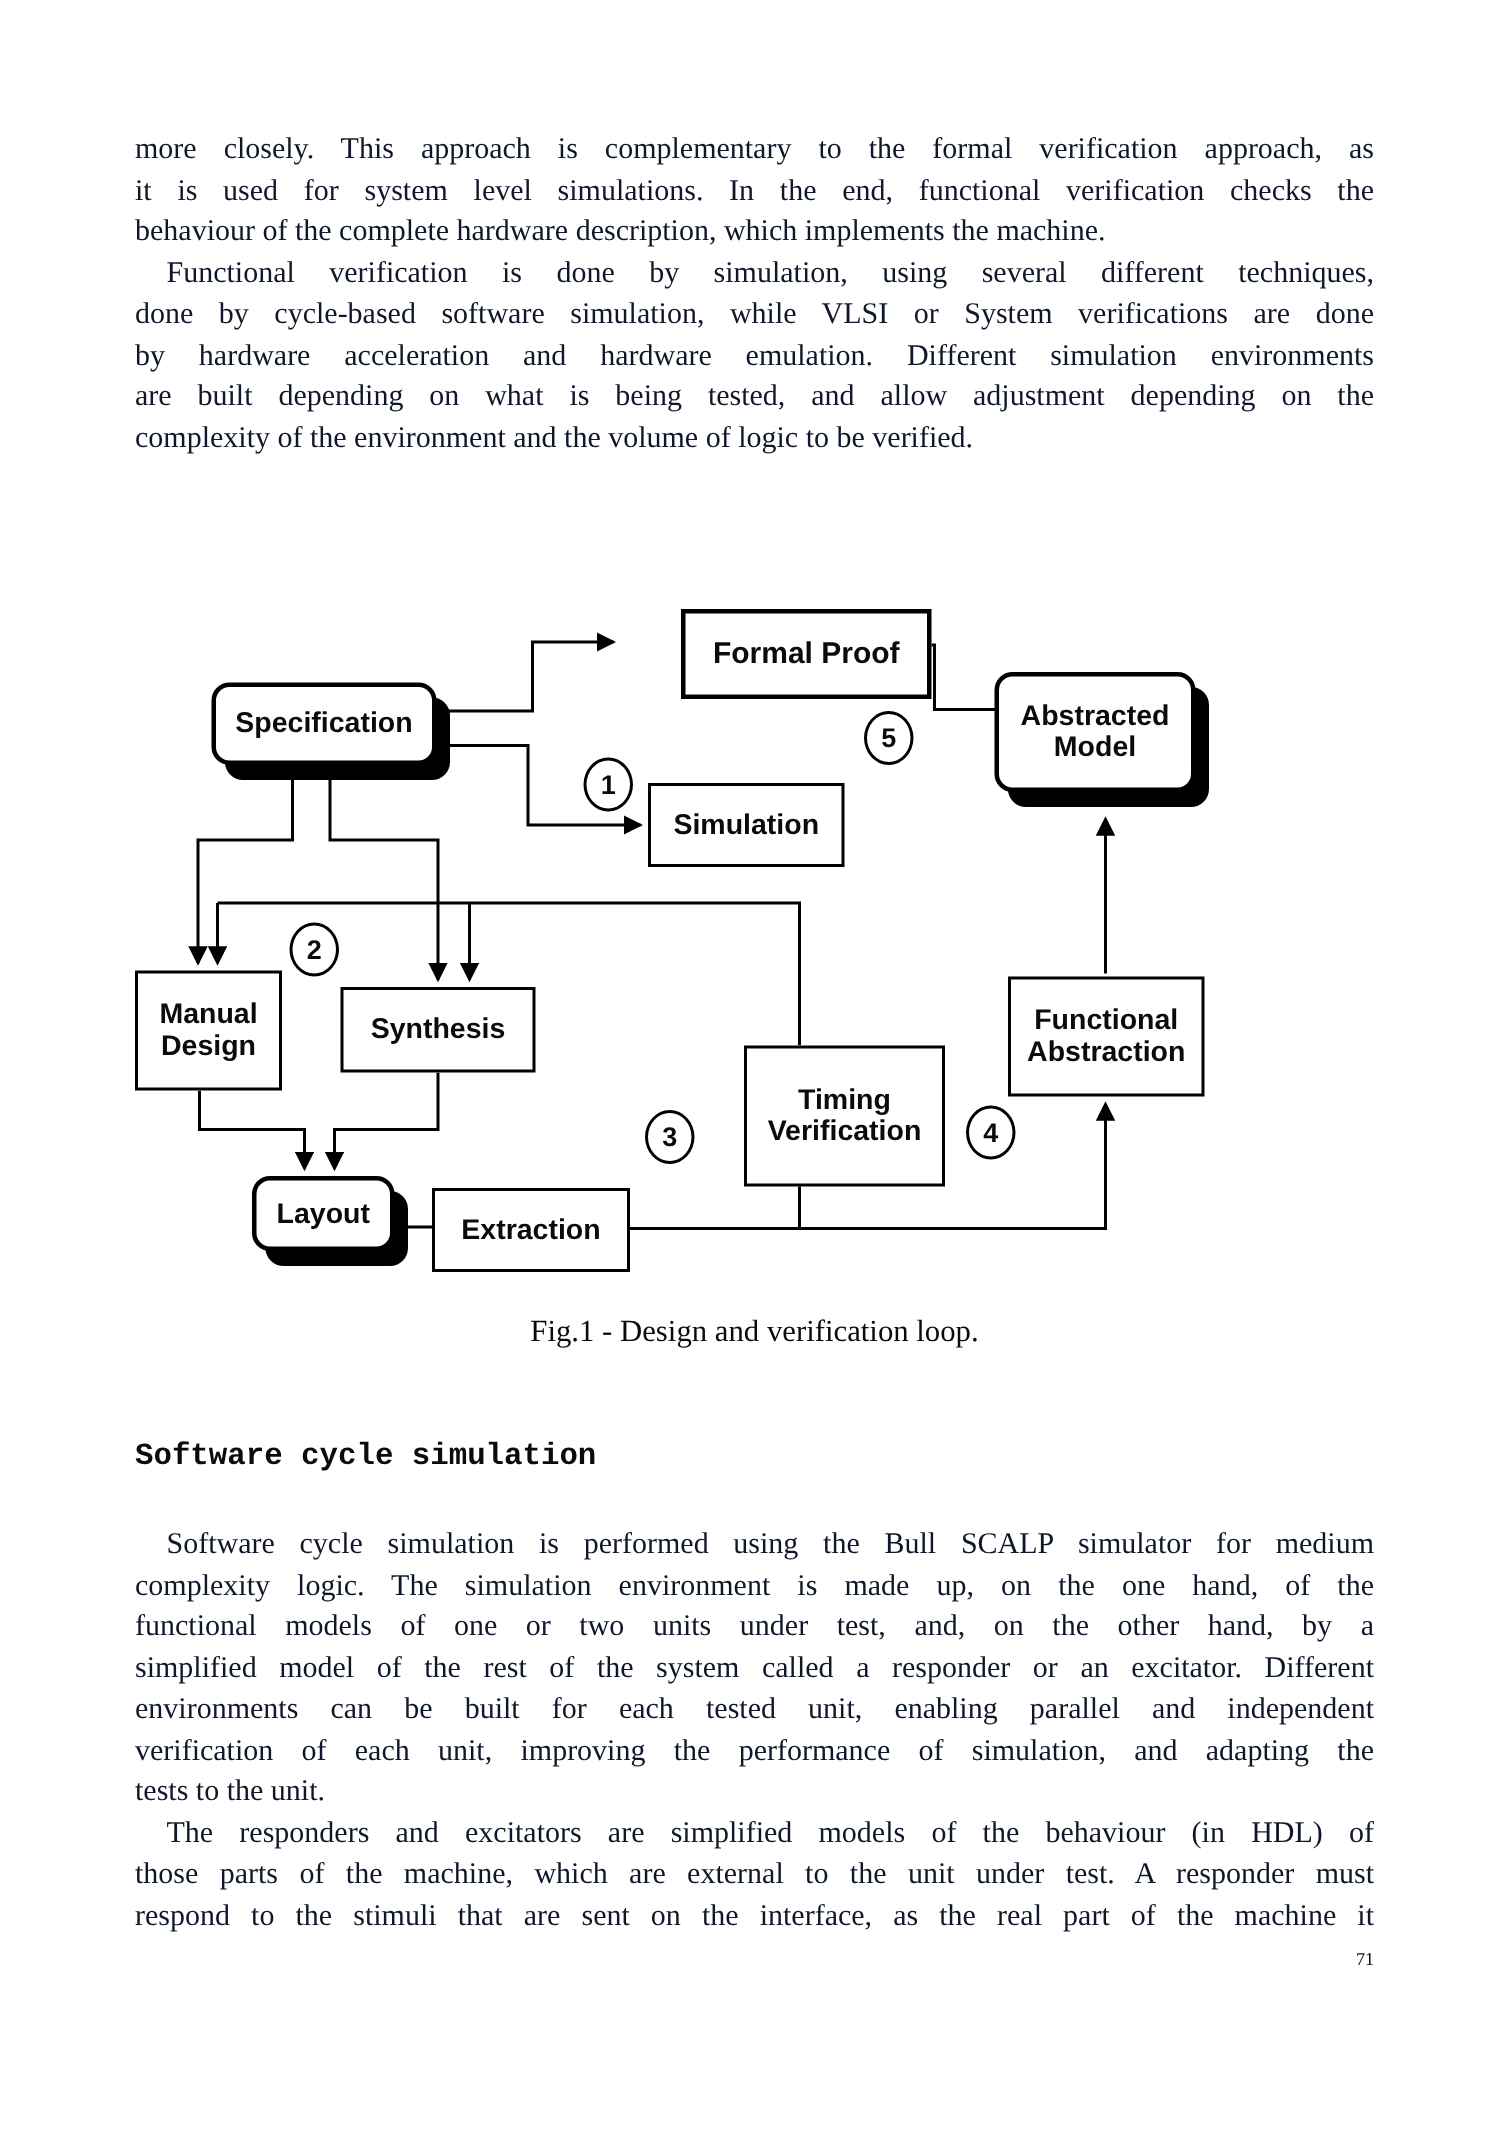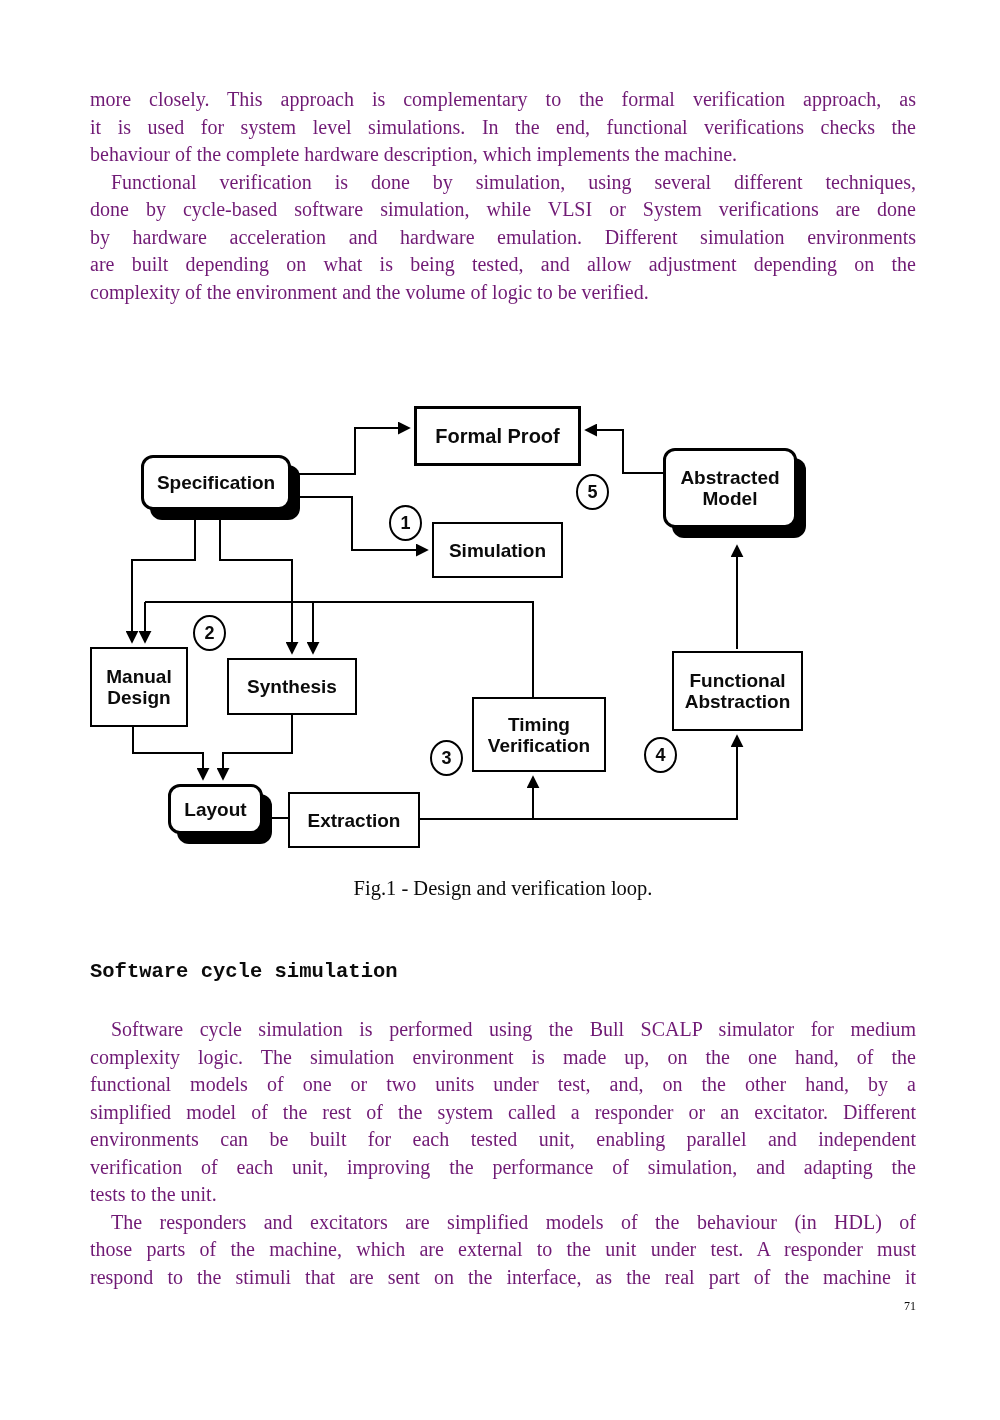--- a/index.html
+++ b/index.html
@@ -12,21 +12,21 @@
     font-family: "Liberation Serif", serif;
     overflow: hidden;
   }
   
   .textcol {
     position: absolute;
     left: 90px;
     width: 826px;
     font-size: 20px;
     line-height: 27.5px;
-    color: #701a75;
+    color: #0f172a;
   }
   .line { text-align: justify; text-align-last: justify; white-space: nowrap; }
   .line.end { text-align-last: left; }
   .line.ind { text-indent: 21px; }
   #block-top { top: 86px; }
   #block-bottom { top: 1016px; }
   .section-heading {
     position: absolute;
     left: 90px; top: 960px;
     width: 826px;
@@ -70,21 +70,21 @@
     line-height: 21px;
     text-align: center;
     z-index: 2;
     white-space: nowrap;
   }
   .node.shadowed {
     border-width: 3px;
     border-radius: 12px;
     box-shadow: 9px 10px 0 0 #000;
   }
-  .node.thick { border-width: 3px; }
+  .node.thick { border-width: 3px; margin-left: 40px; }
   .step {
     position: absolute;
     box-sizing: border-box;
     width: 33px; height: 36px;
     border: 2px solid #000;
     border-radius: 50%;
     background: #fff;
     display: flex;
     align-items: center;
     justify-content: center;
@@ -94,21 +94,21 @@
     z-index: 3;
   }
 </style>
 </head>
 <body>
 
 <div id="page">
 
   <div class="textcol" id="block-top">
     <div class="line">more closely. This approach is complementary to the formal verification approach, as</div>
-    <div class="line">it is used for system level simulations. In the end, functional verifications checks the</div>
+    <div class="line">it is used for system level simulations. In the end, functional verification checks the</div>
     <div class="line end">behaviour of the complete hardware description, which implements the machine.</div>
     <div class="line ind">Functional verification is done by simulation, using several different techniques,</div>
     <div class="line">done by cycle-based software simulation, while VLSI or System verifications are done</div>
     <div class="line">by hardware acceleration and hardware emulation. Different simulation environments</div>
     <div class="line">are built depending on what is being tested, and allow adjustment depending on the</div>
     <div class="line end">complexity of the environment and the volume of logic to be verified.</div>
   </div>
 
   <div id="figure">
     <svg id="connectors" width="1000" height="458" viewBox="0 0 1000 458">
@@ -166,21 +166,21 @@
 
     <div class="node" style="left:90px; top:257px; width:98px; height:80px;">
       <span>Manual</span>
       <span>Design</span>
     </div>
 
     <div class="node" style="left:227px; top:268px; width:130px; height:57px;">
       <span>Synthesis</span>
     </div>
 
-    <div class="node" style="left:472px; top:307px; width:134px; height:75px;">
+    <div class="node" style="left:496px; top:307px; width:134px; height:94px;">
       <span>Timing</span>
       <span>Verification</span>
     </div>
 
     <div class="node" style="left:672px; top:261px; width:131px; height:80px;">
       <span>Functional</span>
       <span>Abstraction</span>
     </div>
 
     <div class="node shadowed" style="left:168px; top:394px; width:95px; height:50px;">

